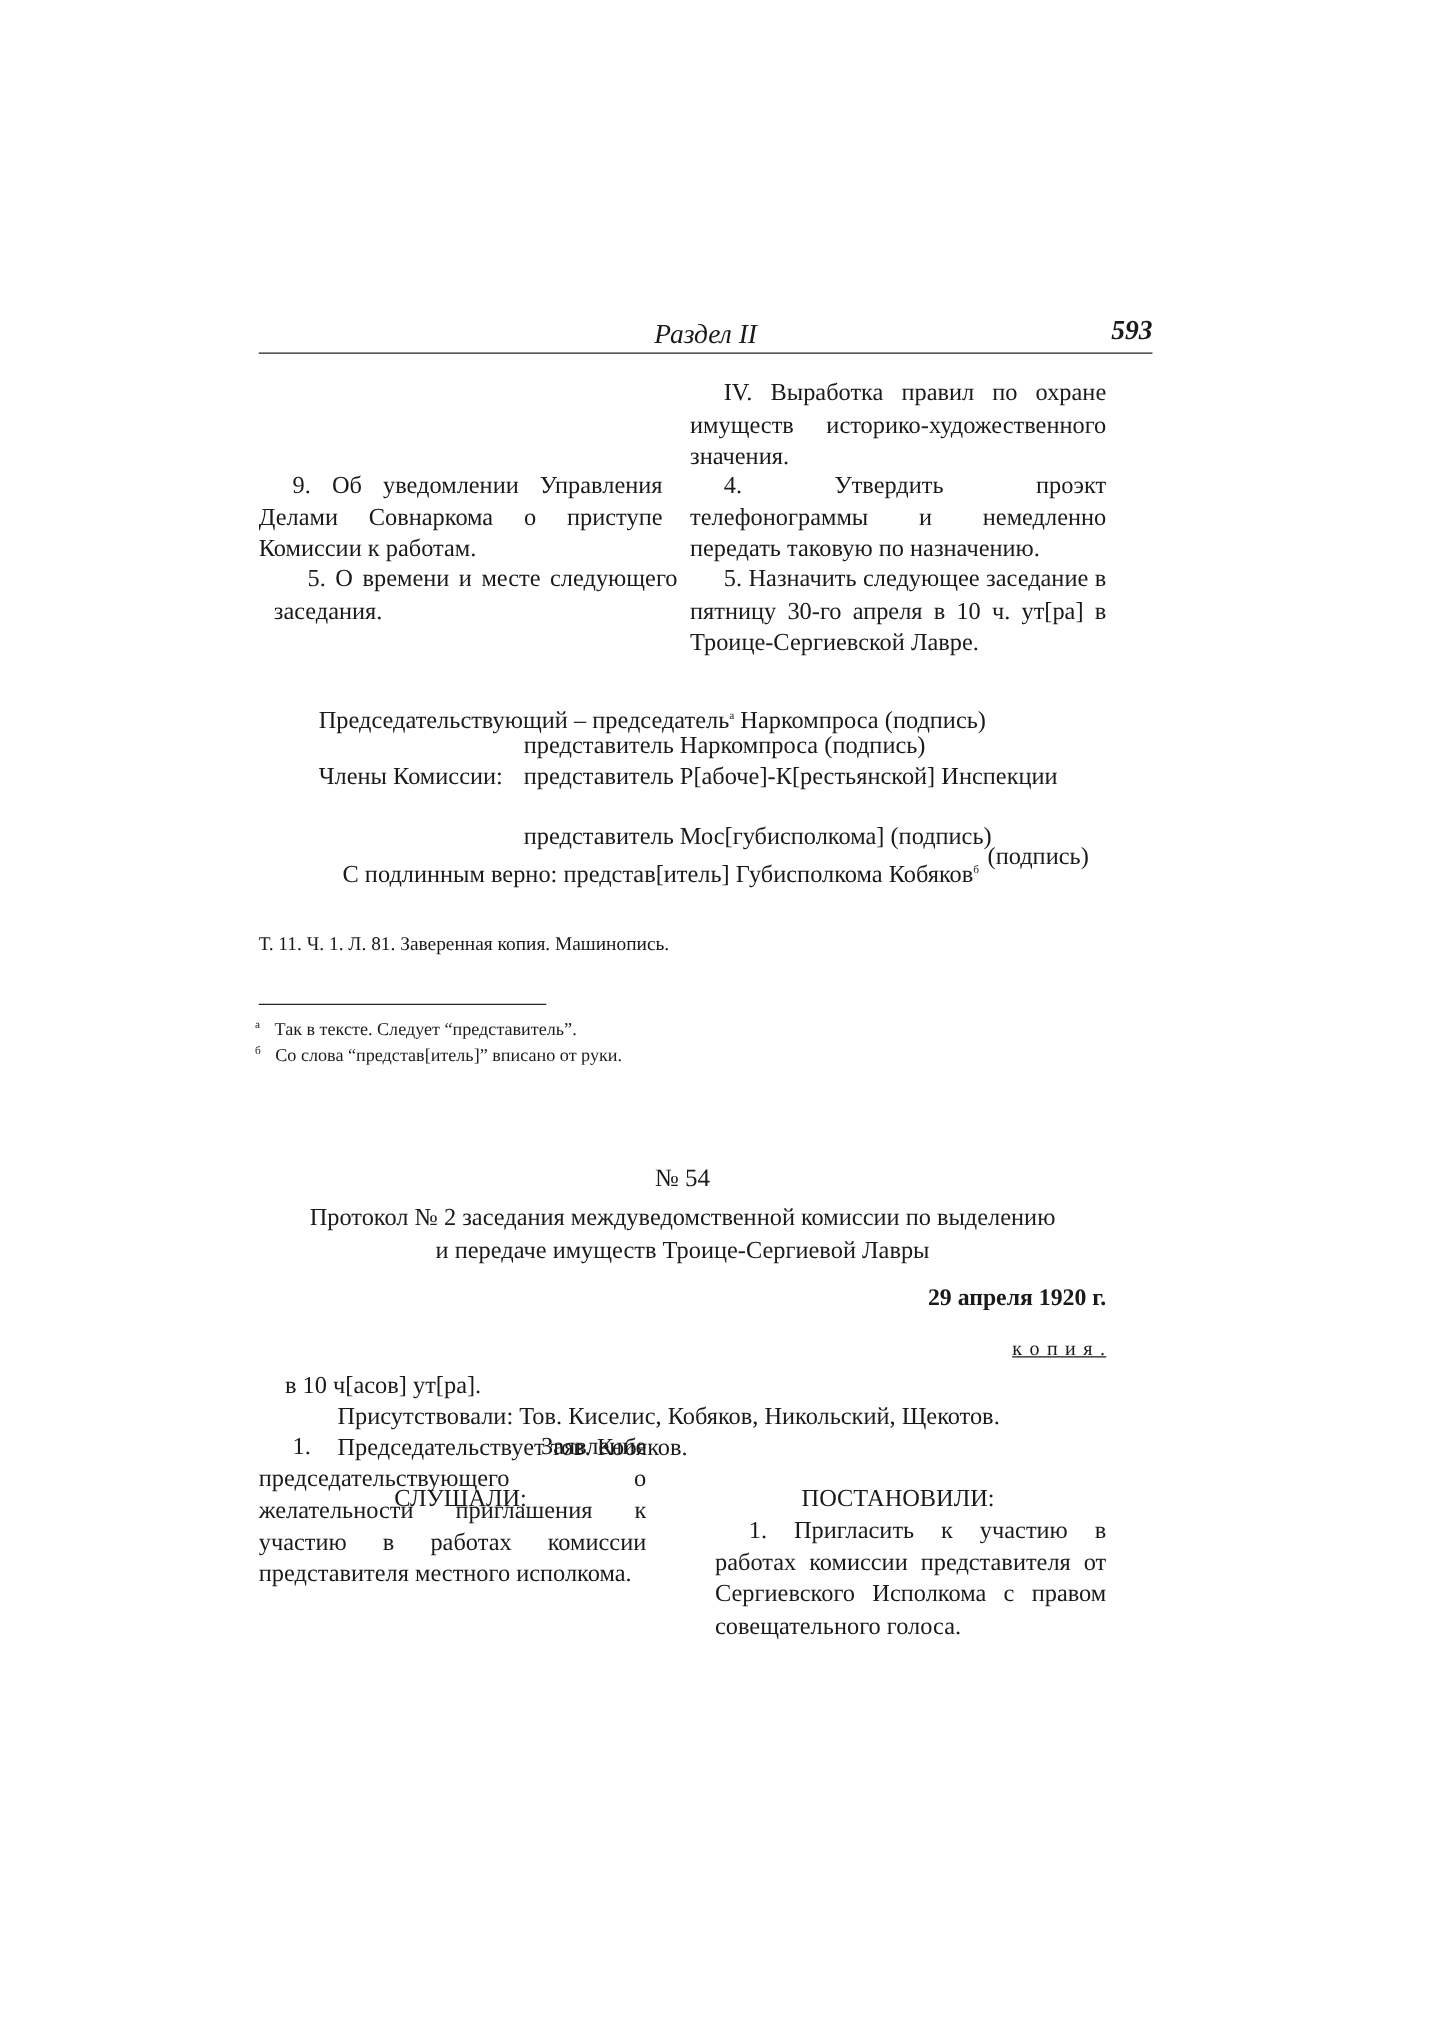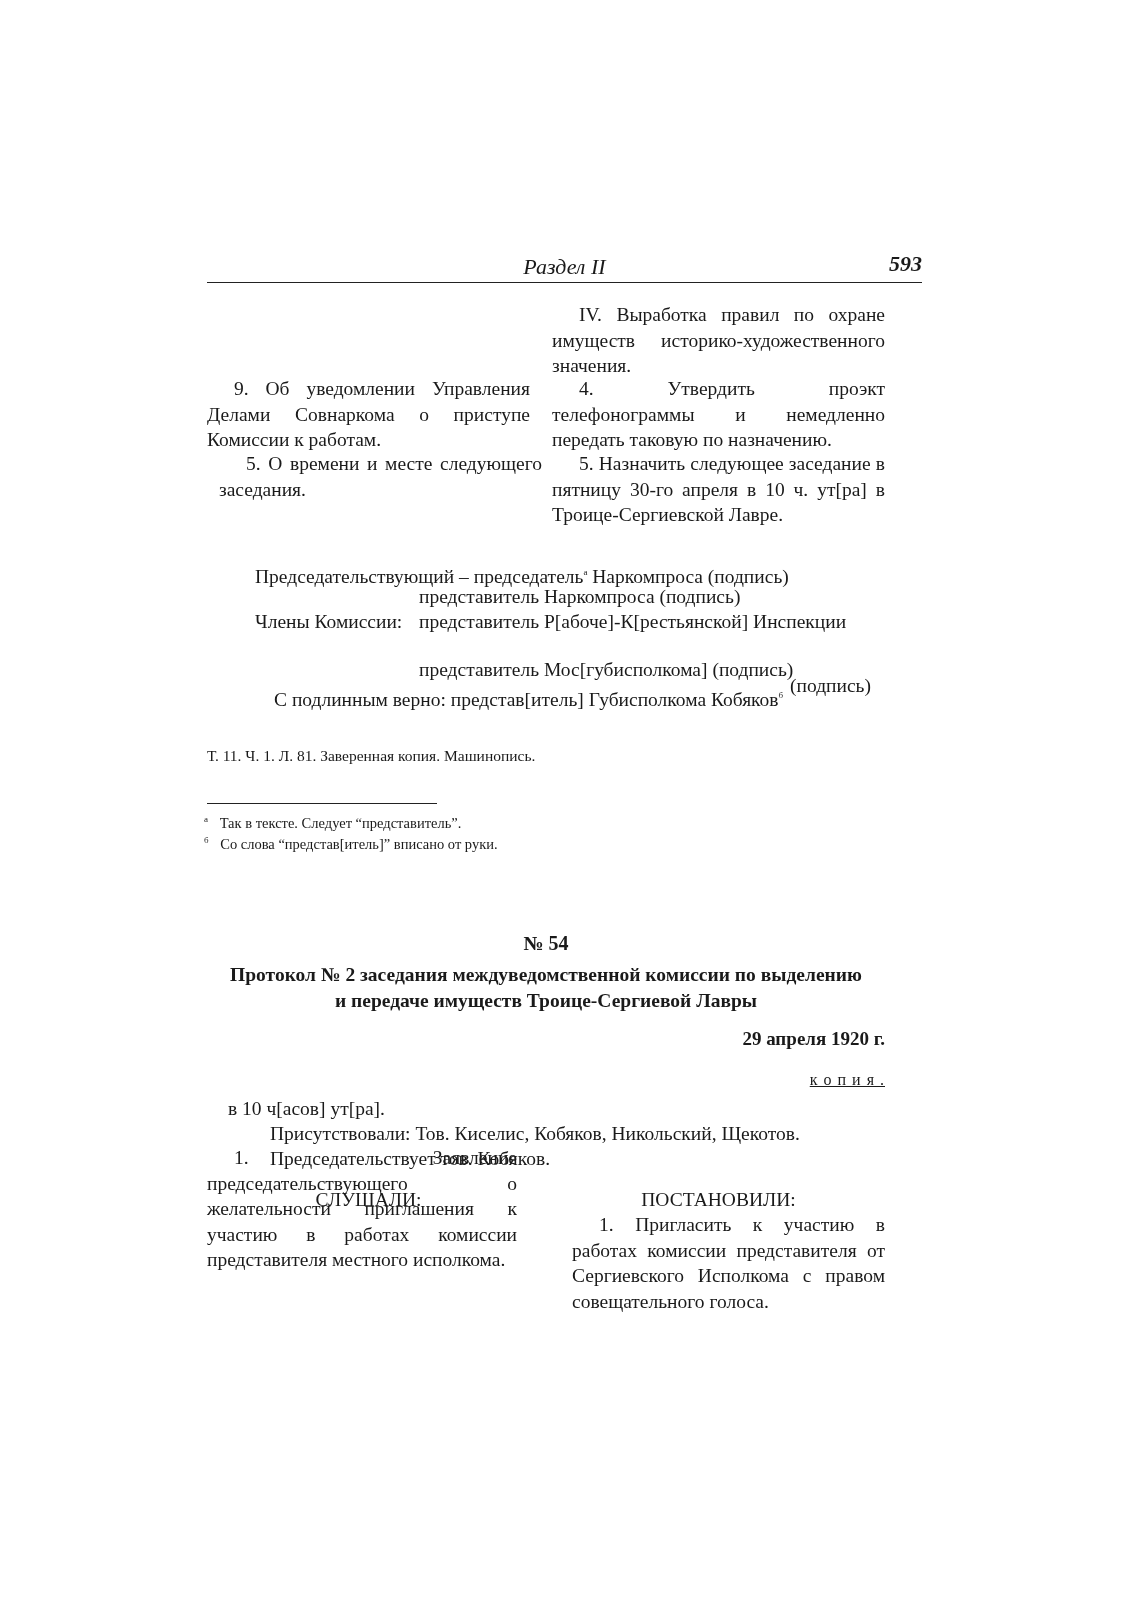--- a/index.html
+++ b/index.html
@@ -10,21 +10,21 @@
   .runhead .section { position:absolute; left:0; right:0; top:2px; text-align:center; font-style:italic; font-size:22px; }
   .runhead .pageno { position:absolute; right:0; top:-1px; font-style:italic; font-weight:bold; font-size:22px; }
   .col { font-size:19.5px; line-height:25.5px; text-align:justify; }
   .ind { text-indent:27px; }
   .sig { font-size:19.5px; line-height:25.5px; }
   .small { font-size:15.5px; }
   .fn { font-size:14.5px; line-height:22px; }
   .fn sup, .sig sup { font-size:9px; }
   .center { text-align:center; }
   .bold { font-weight:bold; }
-  .title { font-weight:bold; font-size:19.5px; line-height:26px; text-align:center; }
+  .title { font-weight:normal; font-size:19.5px; line-height:26px; text-align:center; }
 </style>
 </head>
 <body>
 
 <div class="abs runhead">
   <span class="section">Раздел II</span>
   <span class="pageno">593</span>
 </div>
 
 <div class="abs col ind" style="left:552px; top:302px; width:333px;">IV. Выработка правил по охране имуществ историко-художественного значения.</div>

